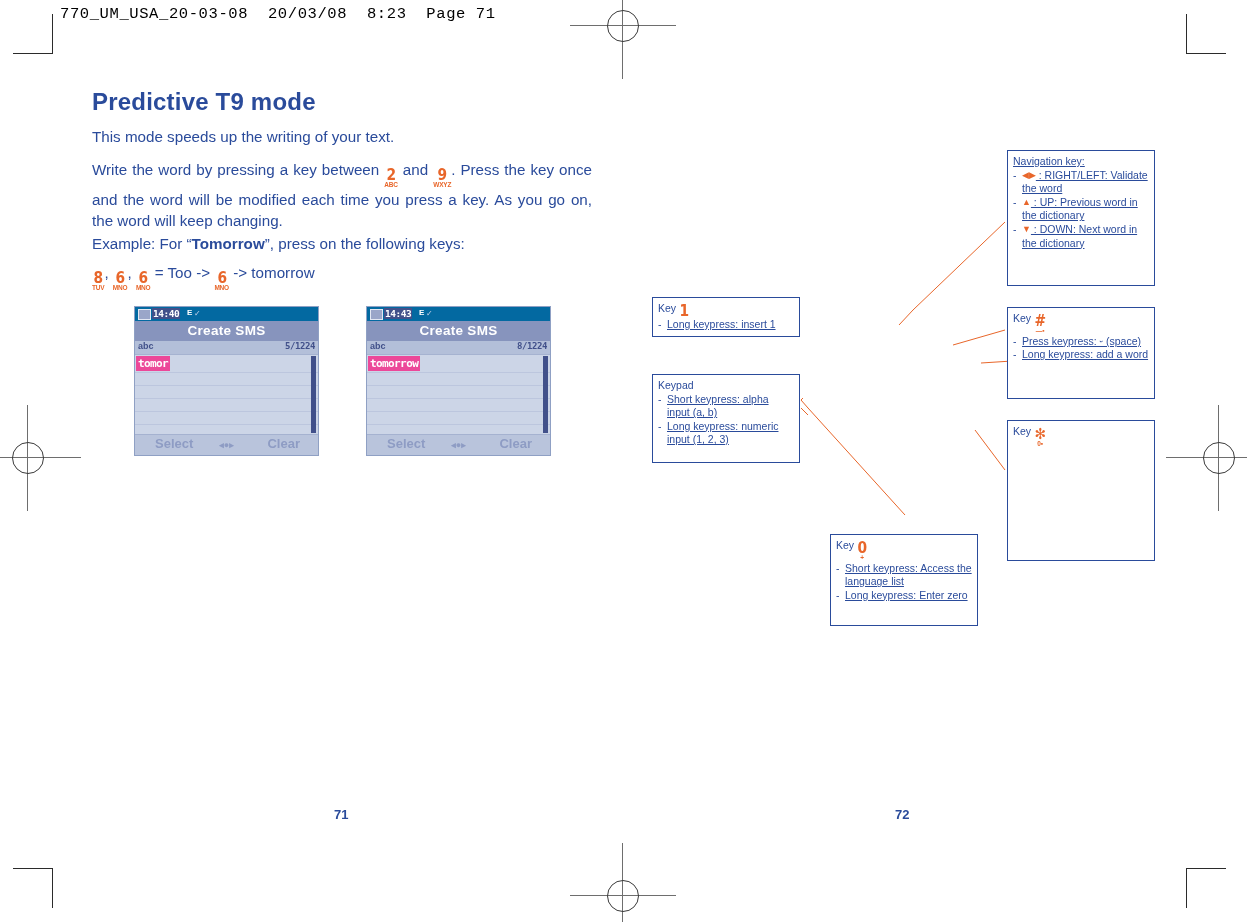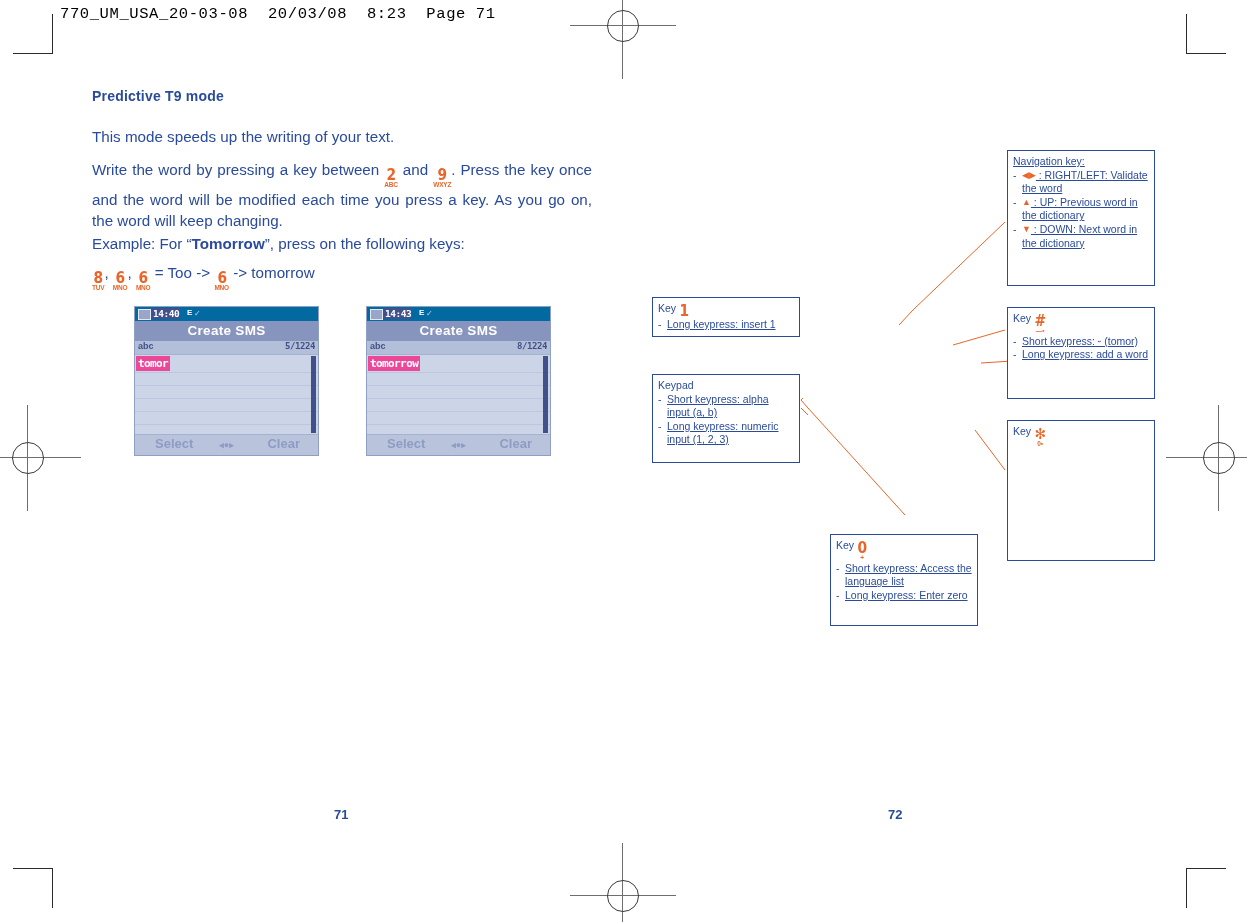--- a/index.html
+++ b/index.html
@@ -14,21 +14,21 @@
 
   .trimline{position:absolute;background:#2b2b2b;}
 
   .proof-header{position:absolute;left:60px;top:5px;font-family:"Liberation Mono",monospace;
        font-size:15.5px;color:#000;letter-spacing:.6px;white-space:pre;}
 
   
   .page-left{position:absolute;left:0;top:0;width:623px;height:922px;}
   .page-right{position:absolute;left:623px;top:0;width:624px;height:766px;}
 
-  .h1{position:absolute;left:92px;top:88px;font-size:14px;font-weight:bold;color:#2a4b9b;
+  .h1{position:absolute;left:92px;top:88px;font-size:24px;font-weight:bold;color:#2a4b9b;
       letter-spacing:.2px;}
   .para{position:absolute;color:#2a4b9b;font-size:15.2px;line-height:21px;width:500px;}
   .para.just{text-align:justify;}
   .b{font-weight:bold;}
   .kg{display:inline-flex;flex-direction:column;align-items:center;justify-content:center;
       color:#e8662a;vertical-align:-5px;line-height:1;}
   .kg .num{font-size:15px;font-weight:bold;font-family:"DejaVu Sans",sans-serif;
            letter-spacing:-.5px;transform:scaleX(.92);}
   .kg .sub{font-size:6.5px;font-weight:bold;letter-spacing:-.2px;margin-top:-1px;}
 
@@ -245,21 +245,21 @@
 
   <div class="callout" style="left:384px;top:307px;width:148px;height:92px;">
     <div class="hdr">
       <span>Key</span>
       <span class="kg" style="vertical-align:-4px;">
         <span class="num">#</span>
         <span class="sub">—▪</span>
       </span>
     </div>
     <ul>
-      <li>Short keypress: ⏑ (tomor)</li>
+      <li>Press keypress: ⏑ (space)</li>
       <li>Long keypress: add a word</li>
     </ul>
   </div>
 
   <div class="callout" style="left:384px;top:420px;width:148px;height:141px;">
     <div class="hdr">
       <span>Key</span>
       <span class="kg" style="vertical-align:-4px;">
         <span class="num">✻</span>
         <span class="sub">0▪</span>
@@ -295,14 +295,14 @@
         <span class="num">0</span>
         <span class="sub">+</span>
       </span>
     </div>
     <ul>
       <li>Short keypress: Access the language list</li>
       <li>Long keypress: Enter zero</li>
     </ul>
   </div>
 
-  <div class="pagenum" style="left:265px;top:807px;">72</div>
+  <div class="pagenum" style="left:272px;top:807px;">72</div>
 </div>
 
 </body></html>

